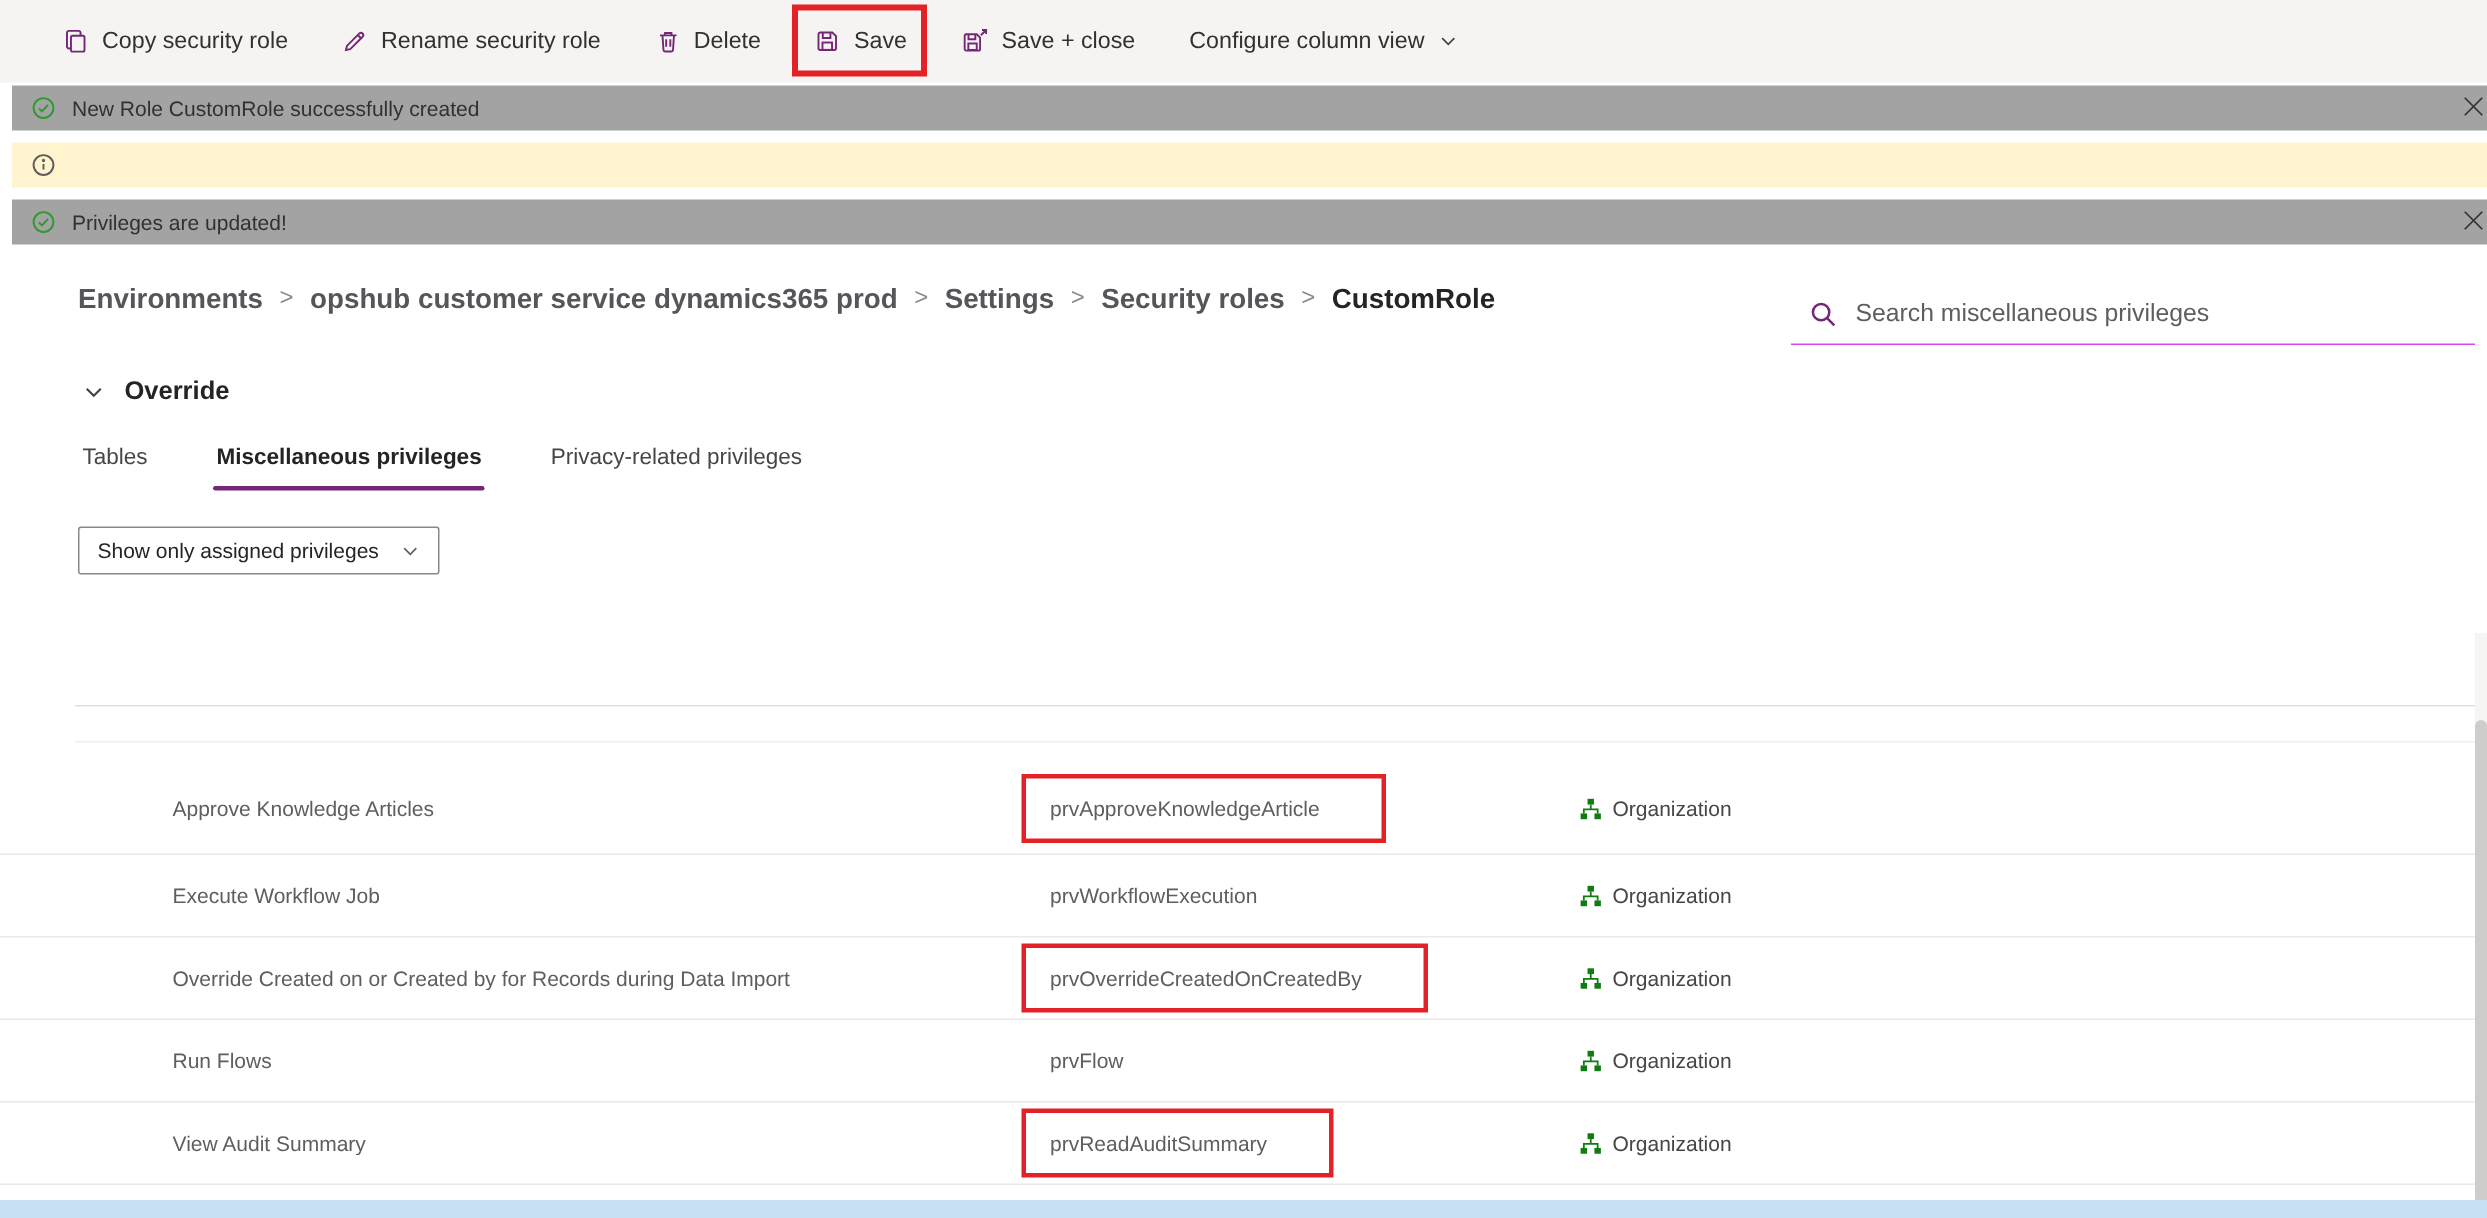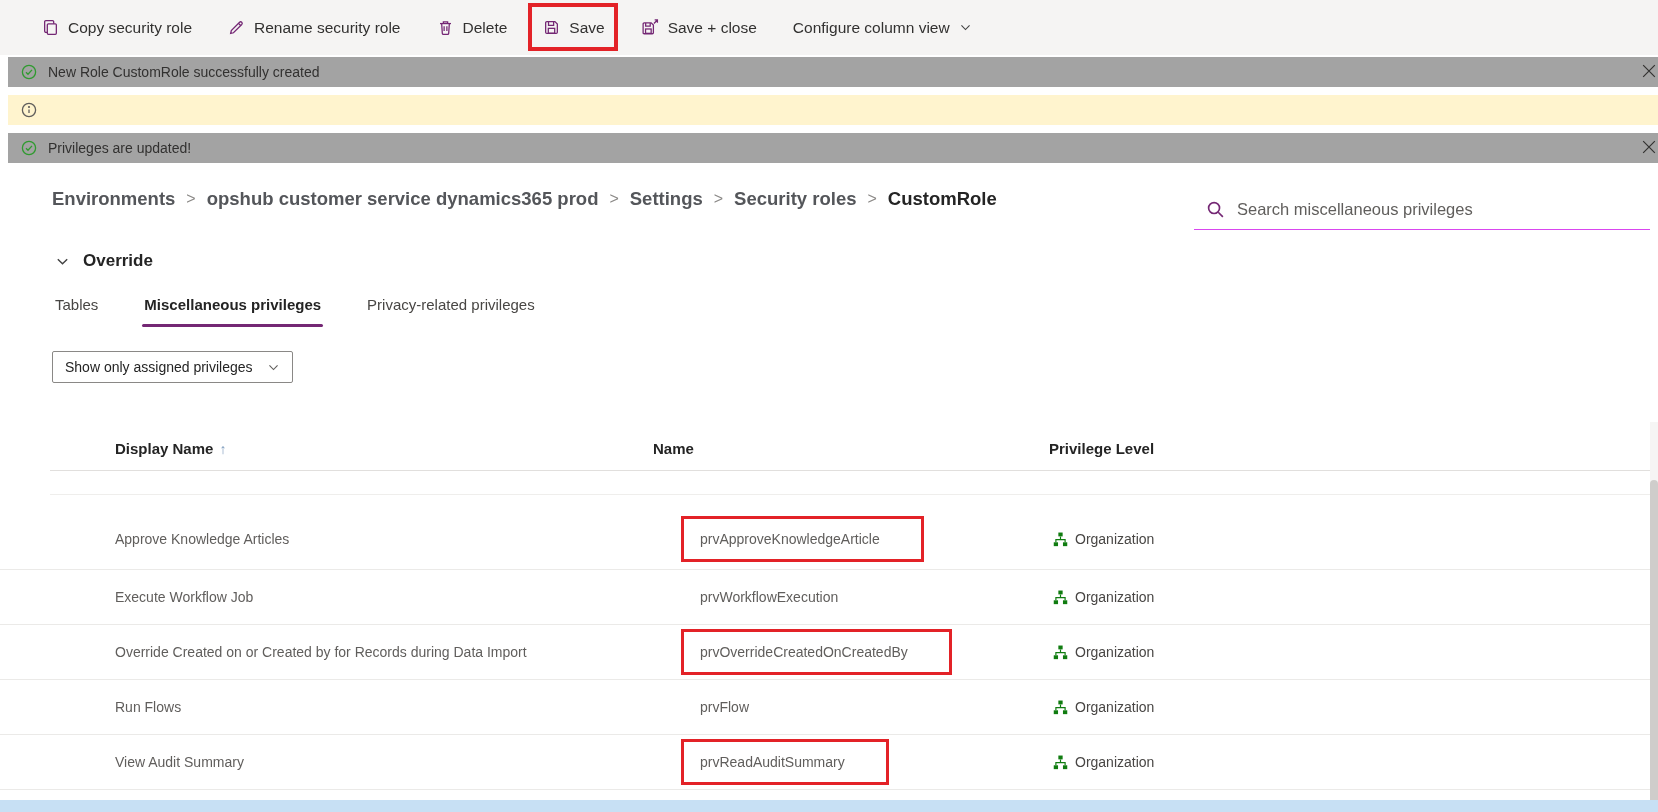--- a/index.html
+++ b/index.html
@@ -225,27 +225,20 @@
 
   <div class="dropdown">
     <span>Show only assigned privileges</span>
     <span>
         <svg width="13" height="13" viewBox="0 0 16 16" fill="none" stroke="#605e5c" stroke-width="1.4">
           <path d="M3 5.5 l5 5 5 -5"></path>
         </svg>
       </span>
   </div>
 
-  <div class="thead">
-    <span class="hcell h-display">
-      <span>Display Name</span><span class="sort-arrow">↑</span>
-    </span>
-    <span class="hcell h-name">Name</span>
-    <span class="hcell h-level">Privilege Level</span>
-  </div>
   <div class="header-line"></div>
   <div class="group-line"></div>
 
   <div class="tbody" id="tbody">
     <div class="trow">
       <span class="cell c-display">Approve Knowledge Articles</span>
       <span class="cell c-name annotated"><span>prvApproveKnowledgeArticle</span></span>
       <span class="cell c-level">
         <span>
             <svg width="15" height="15" viewBox="0 0 14 14">

